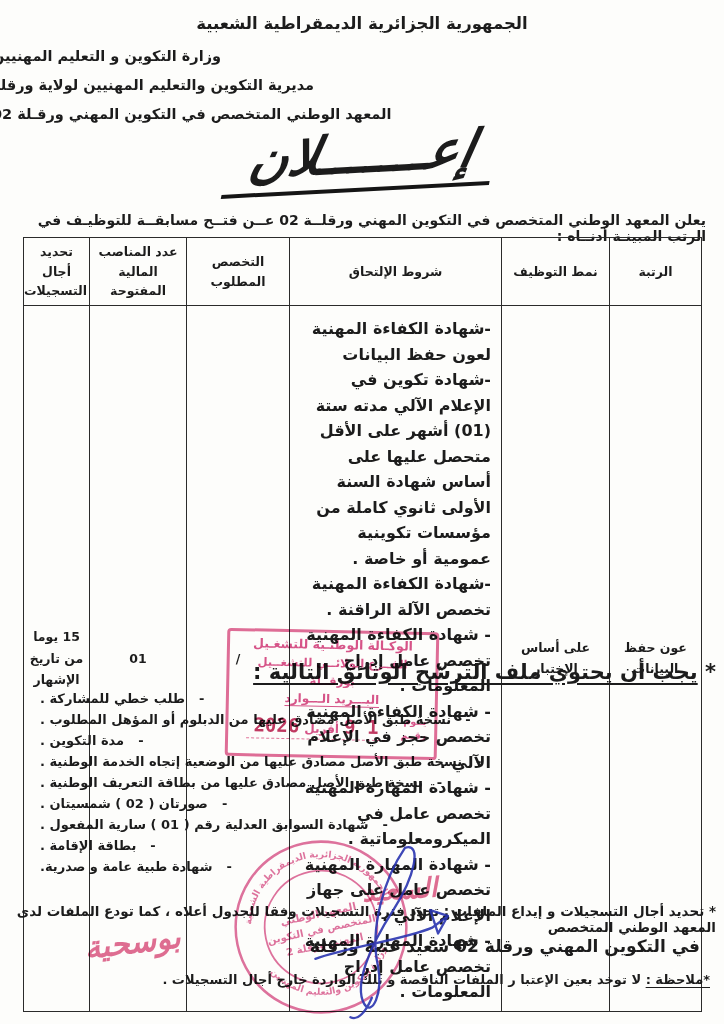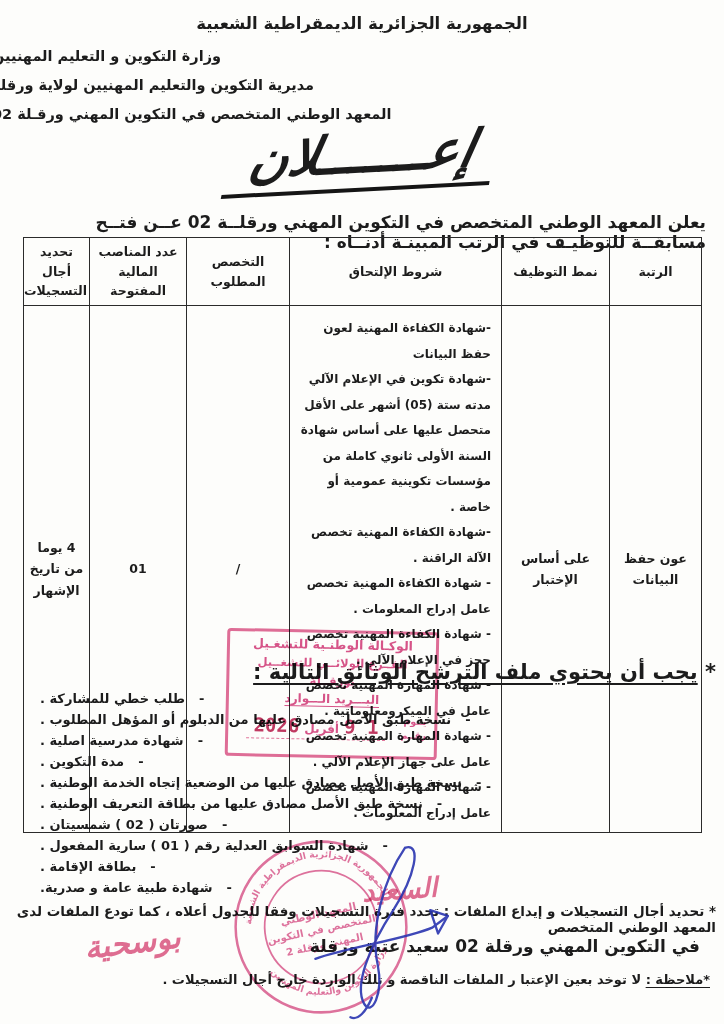--- a/index.html
+++ b/index.html
@@ -15,33 +15,33 @@
   .hdr-left { position:absolute; left:-8px; top:42px; text-align:left;
     font-size:14.5px; font-weight:bold; line-height:29px; }
   .hdr-left div { text-align:left; }
   
   .title-wrap { position:absolute; top:124px; left:0; right:0; text-align:center; }
   .title-cal { display:inline-block; font-size:52px; font-weight:bold; font-style:italic;
     letter-spacing:-2px; transform:skewX(-14deg) rotate(-3deg);
     border-bottom:4px solid #151515; padding:0 22px 4px; }
   
   .intro { position:absolute; top:212px; right:18px; left:20px;
-    font-size:17px; font-weight:bold; text-align:right; }
+    font-size:14px; font-weight:bold; text-align:right; }
   
   .tbl-wrap { position:absolute; top:237px; right:22px; }
   table.announce { border-collapse:collapse; table-layout:fixed; width:678px;
     background:transparent; }
   table.announce th, table.announce td { border:1.4px solid #2b2b2b; }
   table.announce thead th { font-size:12.5px; font-weight:bold; text-align:center;
     vertical-align:middle; height:68px; padding:2px; line-height:1.55; }
   td.c-rank, td.c-mode, td.c-spec, td.c-pos, td.c-dl {
     text-align:center; vertical-align:middle; font-size:12.5px; font-weight:bold;
     line-height:1.7; padding:4px; }
   td.c-cond { vertical-align:top; padding:10px 10px 6px; height:340px; }
-  .cond-line { font-size:12px; font-weight:bold; text-align:right; line-height:25.5px; }
+  .cond-line { font-size:16px; font-weight:bold; text-align:right; line-height:25.5px; }
   
   .docs-heading { position:absolute; top:660px; right:8px; font-size:21px; font-weight:bold; }
   .docs-heading .u { text-decoration:underline; text-underline-offset:4px; }
   .docs-list { position:absolute; top:688px; right:16px; left:40px; }
   .doc-item { font-size:13px; font-weight:bold; text-align:left; line-height:21px; }
   .doc-item::before { content:"-"; margin-left:14px; font-weight:bold; }
   
   .deadline-par { position:absolute; top:903px; right:8px; left:10px;
     font-size:13.5px; font-weight:bold; text-align:right; }
   .deadline-par .u { text-underline-offset:4px; }
@@ -116,42 +116,41 @@
           <th>تحديد أجال التسجيلات</th>
         </tr>
       </thead>
       <tbody>
         <tr>
           <td class="c-rank">عون حفظ البيانات</td>
           <td class="c-mode">على أساس الإختبار</td>
           <td class="c-cond">
             <div>
                 <div class="cond-line">-شهادة الكفاءة المهنية لعون حفظ البيانات</div>
-                <div class="cond-line">-شهادة تكوين في الإعلام الآلي مدته ستة (05) أشهر على الأقل متحصل عليها على أساس شهادة السنة الأولى ثانوي كاملة من مؤسسات تكوينية عمومية أو خاصة .</div>
+                <div class="cond-line">-شهادة تكوين في الإعلام الآلي مدته ستة (01) أشهر على الأقل متحصل عليها على أساس شهادة السنة الأولى ثانوي كاملة من مؤسسات تكوينية عمومية أو خاصة .</div>
                 <div class="cond-line">-شهادة الكفاءة المهنية تخصص الآلة الراقنة .</div>
                 <div class="cond-line">- شهادة الكفاءة المهنية تخصص عامل إدراج المعلومات .</div>
                 <div class="cond-line">- شهادة الكفاءة المهنية تخصص حجز في الإعلام الآلي .</div>
                 <div class="cond-line">- شهادة المهارة المهنية تخصص عامل في الميكرومعلوماتية .</div>
                 <div class="cond-line">- شهادة المهارة المهنية تخصص عامل على جهاز الإعلام الآلي .</div>
                 <div class="cond-line">- شهادة المهارة المهنية تخصص عامل إدراج المعلومات .</div>
               </div>
           </td>
           <td class="c-spec">/</td>
           <td class="c-pos">01</td>
-          <td class="c-dl">4 يوما من تاريخ الإشهار</td>
+          <td class="c-dl">15 يوما من تاريخ الإشهار</td>
         </tr>
       </tbody>
     </table>
   </div>
 
   <div class="docs-heading"><span>* </span><span class="u">يجب أن يحتوي ملف الترشح الوثائق التالية :</span></div>
   <div class="docs-list">
       <div class="doc-item">طلب خطي للمشاركة .</div>
       <div class="doc-item">نسخة طبق الأصل مصادق عليها من الدبلوم أو المؤهل المطلوب .</div>
-      <div class="doc-item">شهادة مدرسية اصلية .</div>
       <div class="doc-item">مدة التكوين .</div>
       <div class="doc-item">نسخة طبق الأصل مصادق عليها من الوضعية إتجاه الخدمة الوطنية .</div>
       <div class="doc-item">نسخة طبق الأصل مصادق عليها من بطاقة التعريف الوطنية .</div>
       <div class="doc-item">صورتان ( 02 ) شمسيتان .</div>
       <div class="doc-item">شهادة السوابق العدلية رقم ( 01 ) سارية المفعول .</div>
       <div class="doc-item">بطاقة الإقامة .</div>
       <div class="doc-item">شهادة طبية عامة و صدرية.</div>
     </div>
 
   <div class="deadline-par"><span>* </span><span class="u">تحديد أجال التسجيلات و إيداع الملفات :</span><span> تحدد فترة التسجيلات وفقا للجدول أعلاه ، كما تودع الملفات لدى المعهد الوطني المتخصص</span></div>

